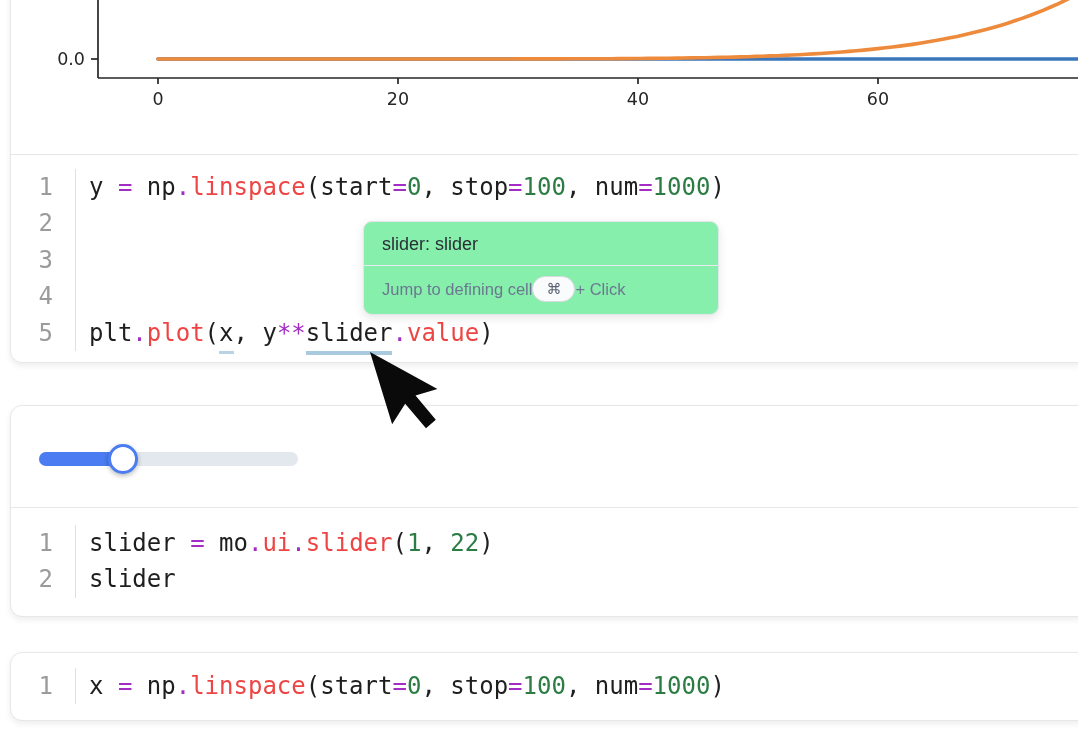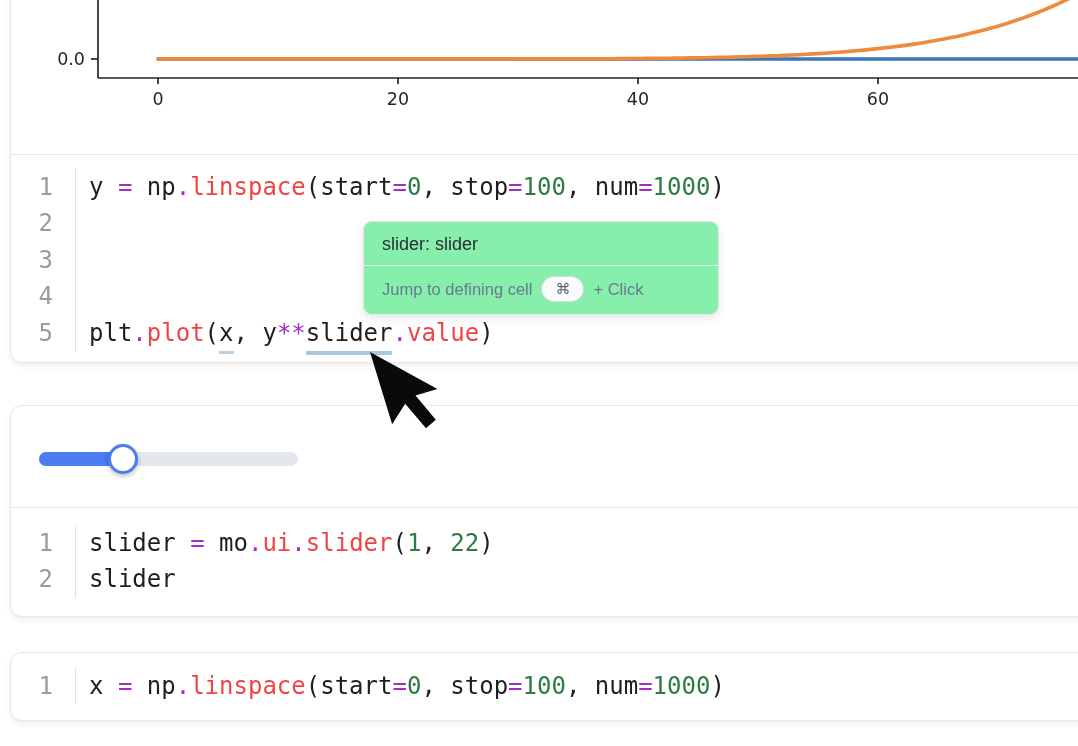--- a/index.html
+++ b/index.html
@@ -60,21 +60,21 @@
     box-shadow:0 3px 10px rgba(0,0,0,0.10);
     z-index:5;
     margin-left:48px;
   }
   .tooltip-title{
     padding:12px 18px 10px 18px; font-size:18px; color:#2a2f36;
   }
   .tooltip-sep{ border-top:1px solid #e8eaee; }
   .tooltip-action{
     padding:10px 18px 12px 18px; font-size:16.5px; color:#6b7890;
-    display:flex; align-items:center; gap:9px;
+    display:flex; align-items:center; 
   }
   .kbd-pill{
     display:inline-flex; align-items:center; justify-content:center;
     min-width:20px; padding:2px 13px; box-sizing:border-box;
     border:1.5px solid #d6dae1; border-radius:14px; background:#fafbfc;
     color:#5b6275; font-size:15px; line-height:20px;
   }
   
   .cursor-svg{ position:absolute; left:330px; top:348px; overflow:visible; z-index:10; }
   

